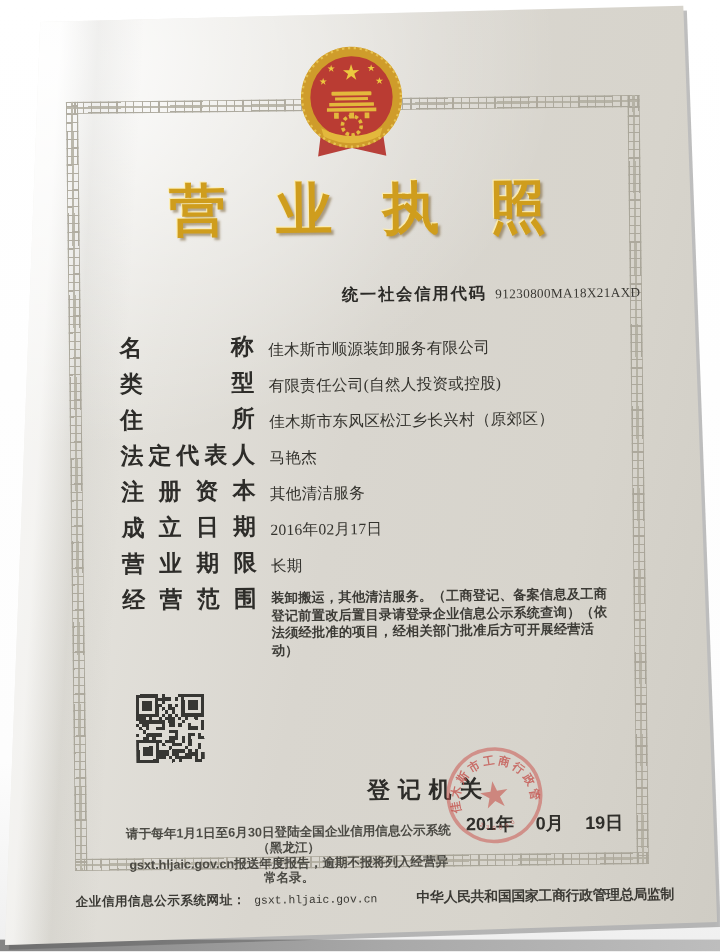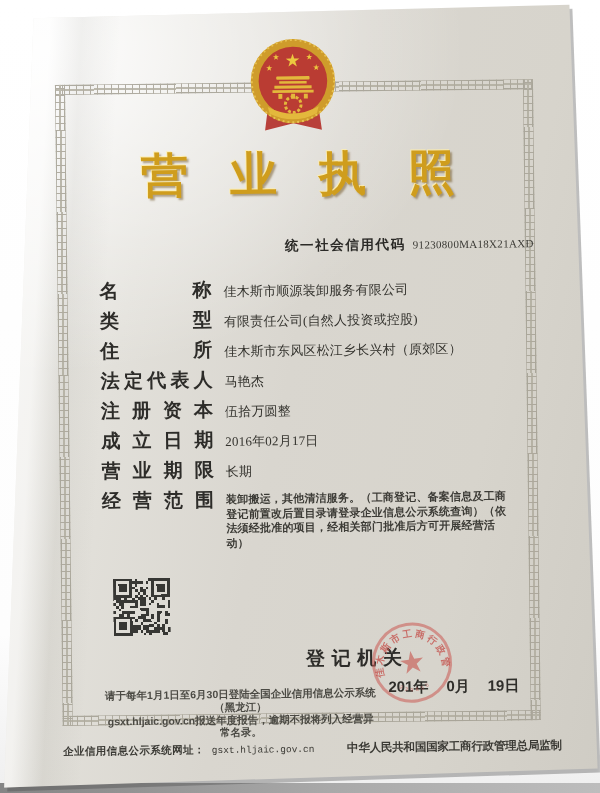--- a/index.html
+++ b/index.html
@@ -149,21 +149,21 @@
             </div>
           <div class="f-value">马艳杰</div>
         </div>
         <div class="field-row">
           <div class="f-label js-justify">
               <span>注</span>
               <span>册</span>
               <span>资</span>
               <span>本</span>
             </div>
-          <div class="f-value">伍拾万圆整</div>
+          <div class="f-value">其他清洁服务</div>
         </div>
         <div class="field-row">
           <div class="f-label js-justify">
               <span>成</span>
               <span>立</span>
               <span>日</span>
               <span>期</span>
             </div>
           <div class="f-value">2016年02月17日</div>
         </div>

